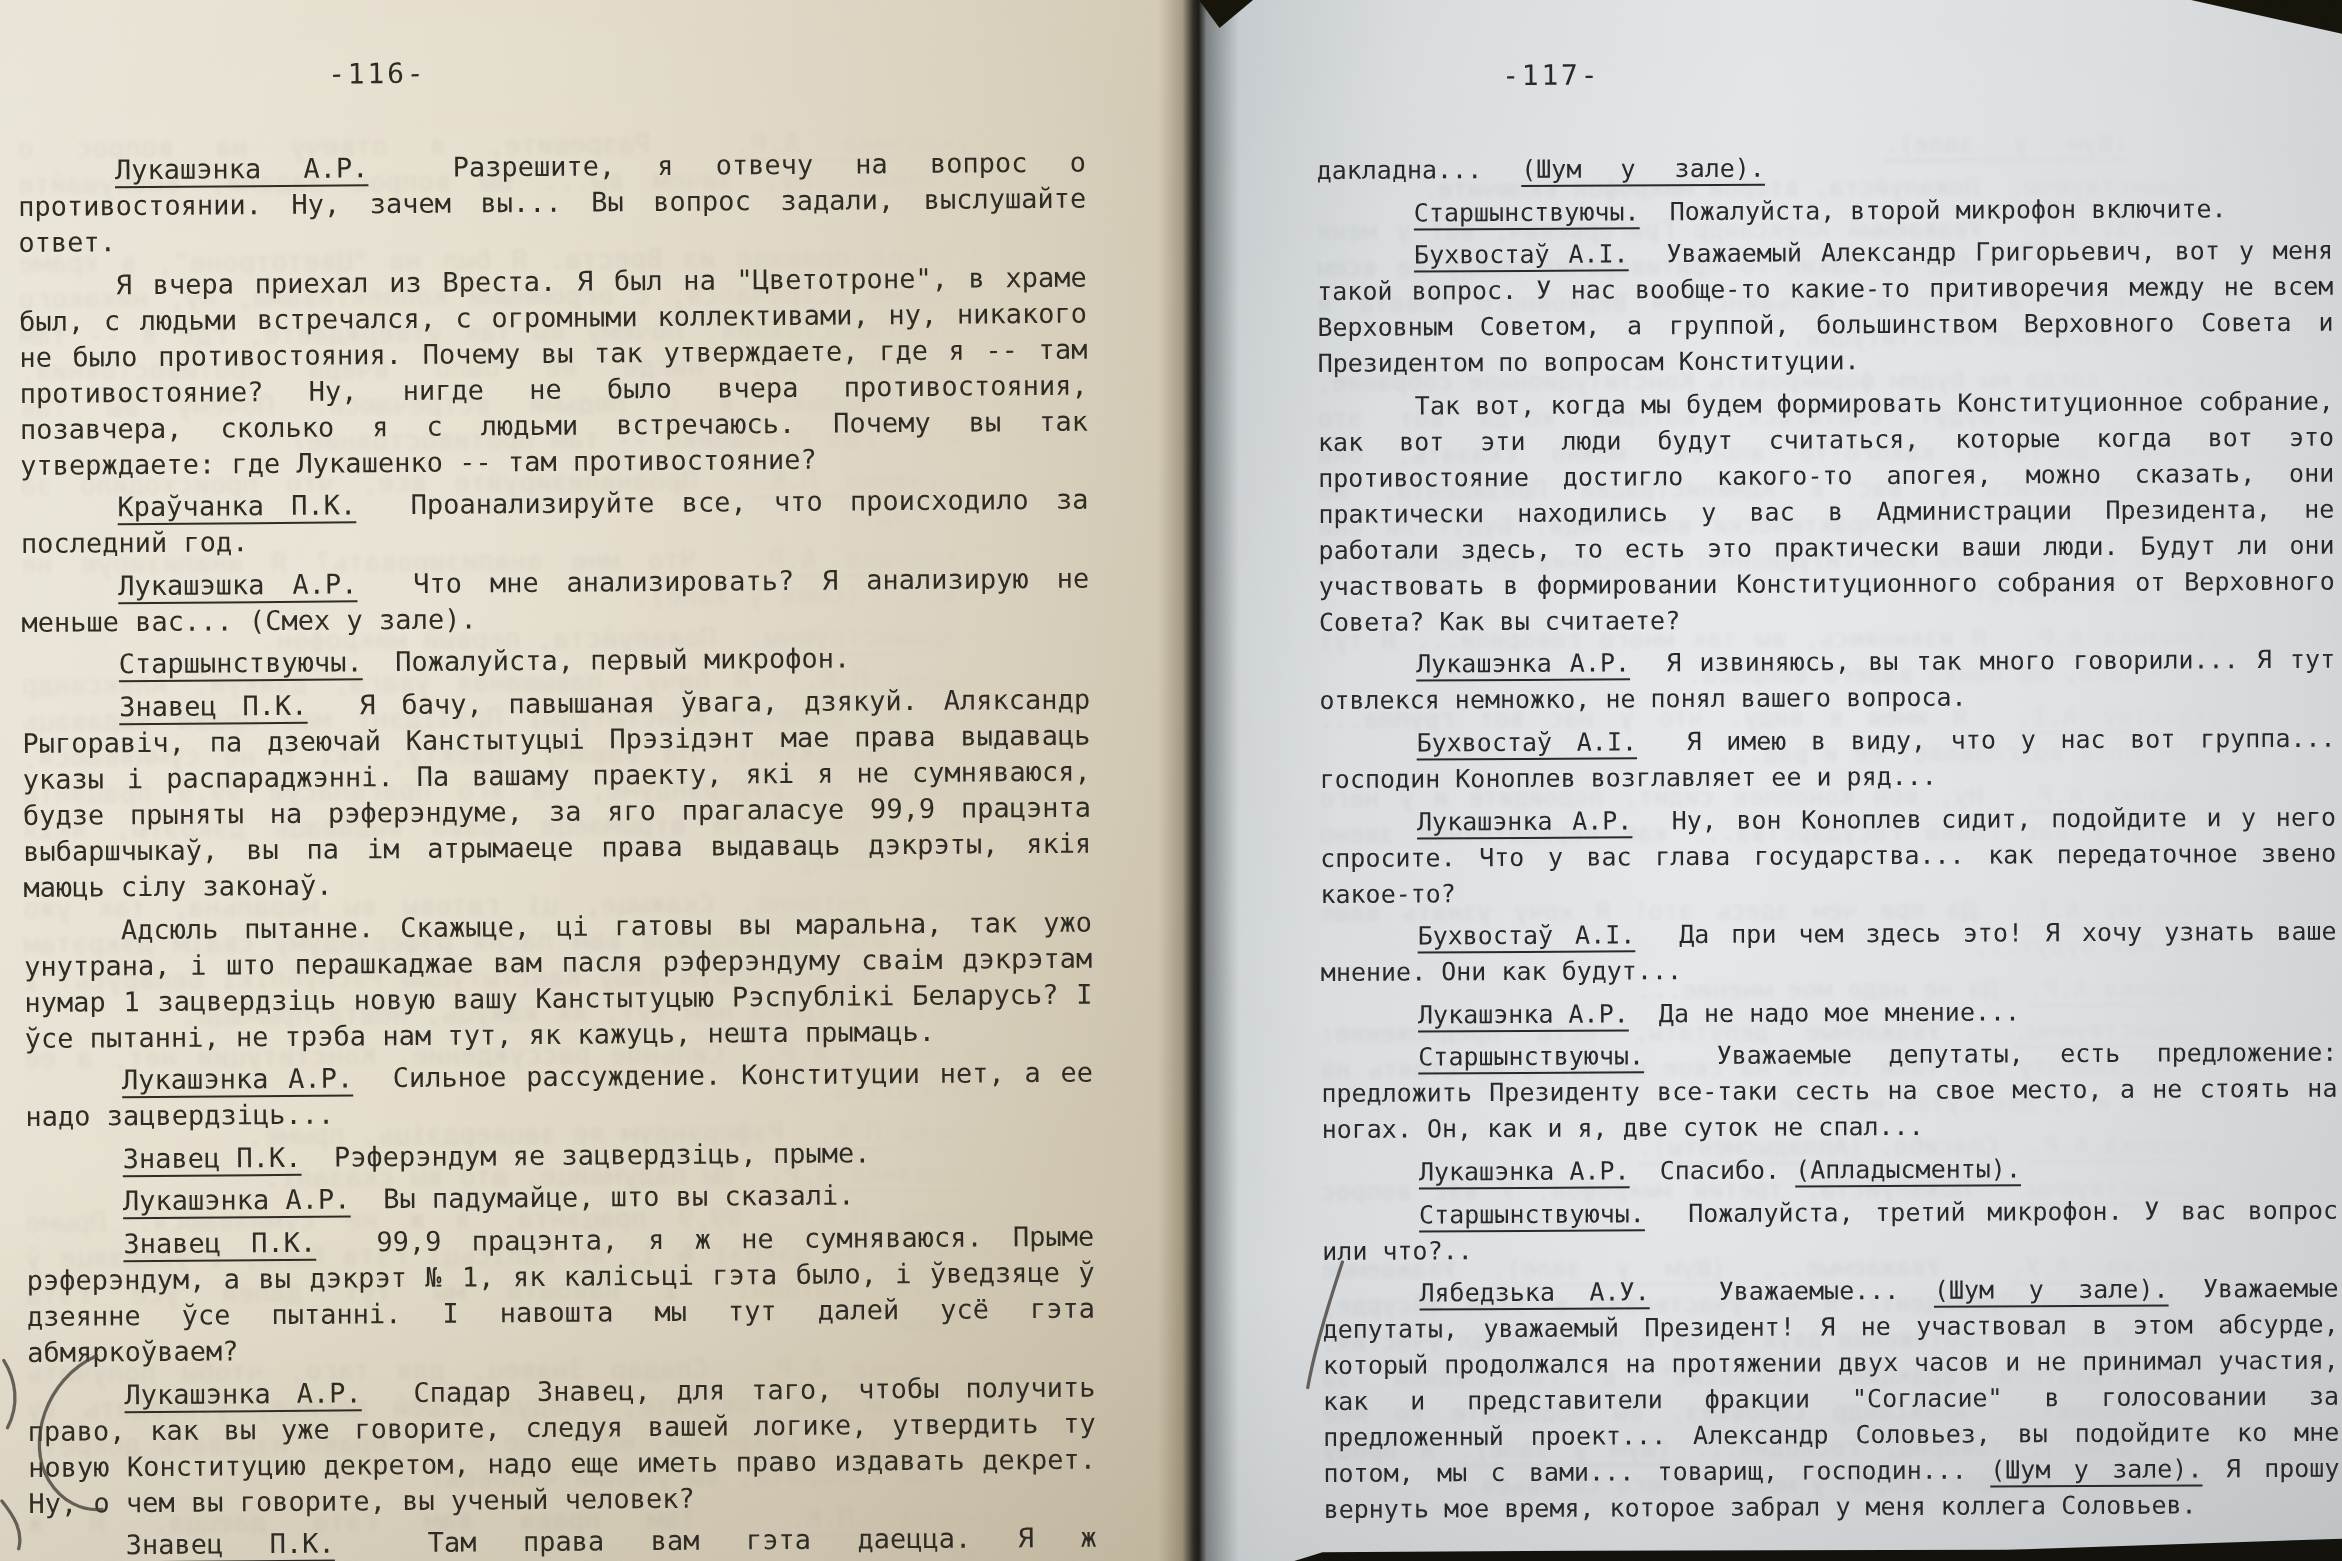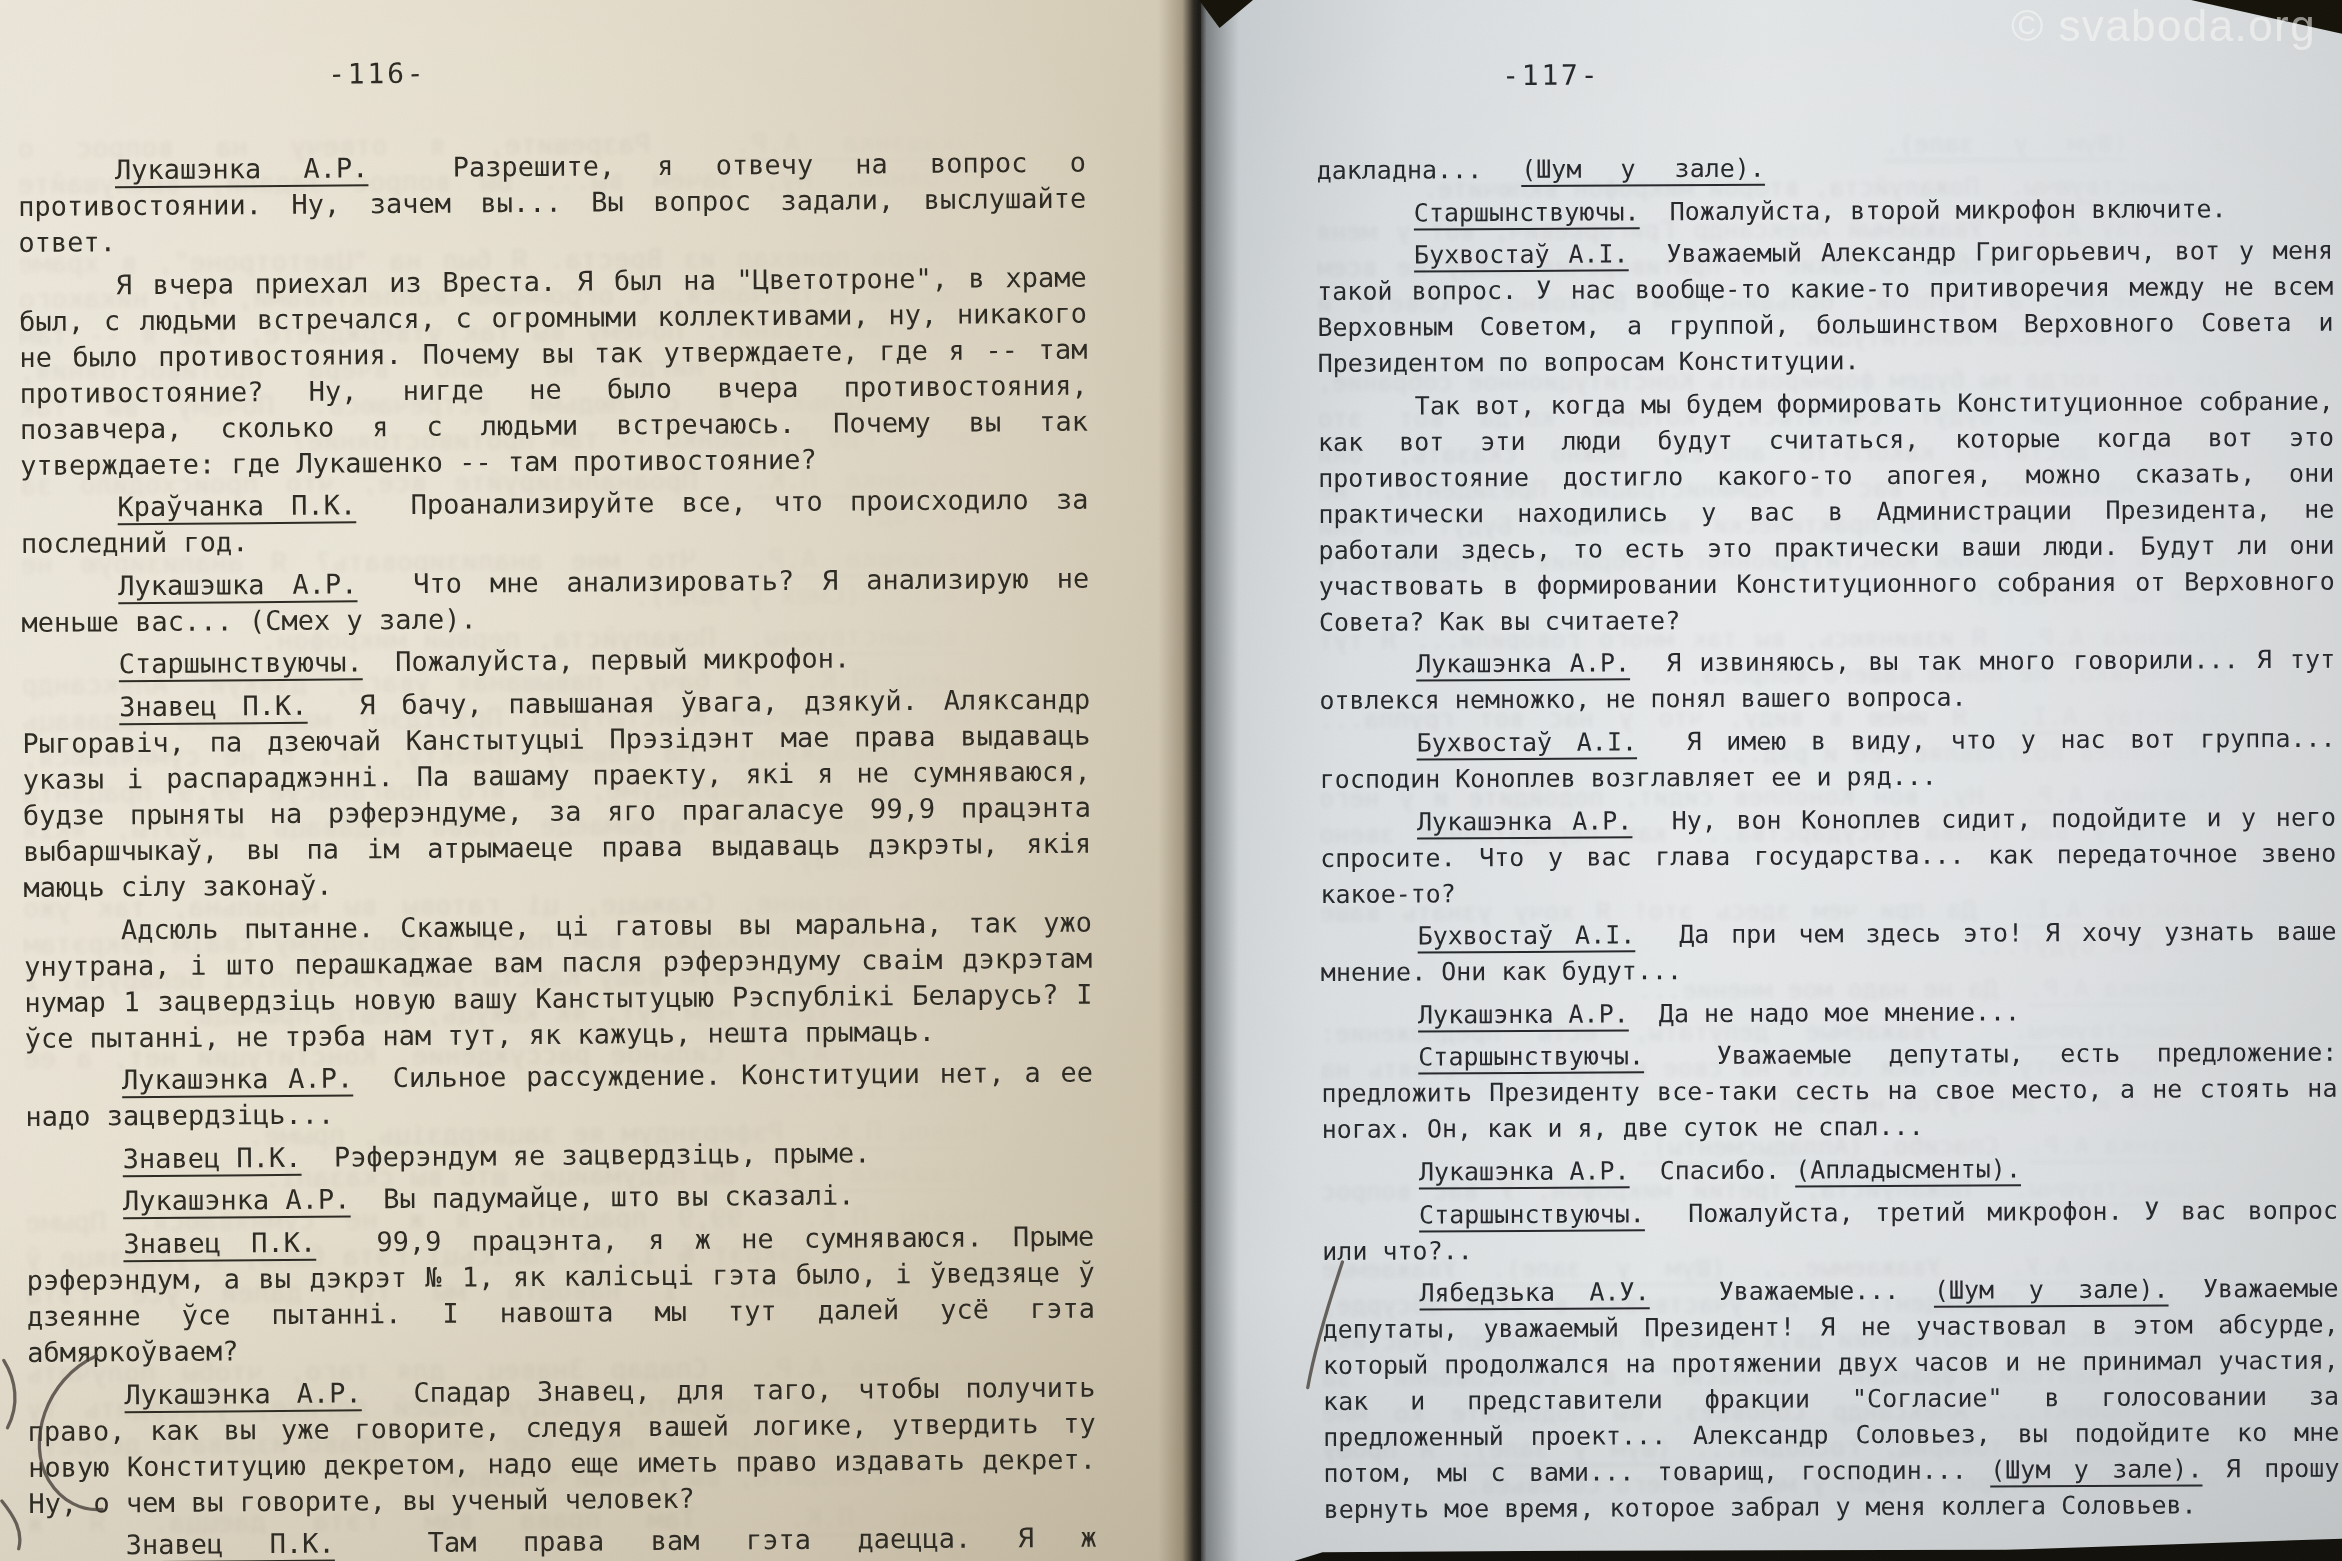--- a/index.html
+++ b/index.html
@@ -2,21 +2,21 @@
 <html style="font-size:15px"><head>
 <meta charset="utf-8">
 <style>
   html,body{margin:0;padding:0;background:#141210;}
   .stage{position:relative;width:2342px;height:1562px;overflow:hidden;background:#141210;
          font-family:"DejaVu Sans Mono","Liberation Mono",monospace;}
 
   
   .page{position:absolute;top:0;height:1562px;}
   .page-left{left:0;width:1194px;
-    background:linear-gradient(100deg,#eae4d7 0%,#e3dcca 35%,#d8cfbb 72%,#c8bea7 100%);}
+    background:linear-gradient(100deg,#eae4d7 0%,#e3dcca 35%,#d8cfbb 72%,#c8bea7 100%);padding-left:20px;}
   .page-left::after{content:'';position:absolute;inset:0;pointer-events:none;
     background:radial-gradient(120% 90% at 32% 38%,rgba(255,255,255,.22),rgba(0,0,0,0) 62%),
                linear-gradient(0deg,rgba(110,92,60,.10),rgba(0,0,0,0) 22%);}
   .page-right{left:1201px;width:1141px;
     background:linear-gradient(95deg,#c3c8cc 0%,#d8dcde 16%,#e2e5e6 44%,#dadddf 75%,#cdd0d1 100%);text-decoration:underline;}
   .page-right::after{content:'';position:absolute;inset:0;pointer-events:none;
     background:radial-gradient(110% 80% at 55% 42%,rgba(255,255,255,.20),rgba(0,0,0,0) 65%),
                linear-gradient(0deg,rgba(60,65,70,.10),rgba(0,0,0,0) 18%);}
   .gutter{position:absolute;left:1158px;top:0;width:81px;height:1562px;z-index:3;pointer-events:none;
     background:linear-gradient(90deg,rgba(92,76,52,0) 0%,rgba(92,76,52,.38) 30%,#2d2a23 44%,
@@ -148,21 +148,20 @@
 
   <svg class="penmarks" width="2342" height="1562" viewBox="0 0 2500 1667">
     <g fill="none" stroke="#46403a" stroke-width="3.5" stroke-linecap="round" opacity="0.8">
       <path d="M 103 1447 C 48 1472 28 1540 52 1580 C 66 1603 88 1613 109 1611"></path>
       <path d="M 4 1452 C 17 1473 21 1499 8 1524"></path>
       <path d="M 2 1602 C 14 1617 25 1634 20 1653"></path>
       <path d="M 1433 1347 C 1416 1398 1403 1441 1396 1481"></path>
     </g>
   </svg>
 
-  <div class="watermark">© svaboda.org</div>
 
   <svg class="noise" width="2342" height="1562" viewBox="0 0 2500 1667">
     <filter id="grain">
       <feTurbulence type="fractalNoise" baseFrequency="0.8" numOctaves="2" stitchTiles="stitch"></feTurbulence>
       <feColorMatrix type="saturate" values="0"></feColorMatrix>
       <feComponentTransfer>
           <feFuncA type="linear" slope="0.07"></feFuncA>
         </feComponentTransfer>
     </filter>
     <rect width="2500" height="1667" filter="url(#grain)"></rect>

